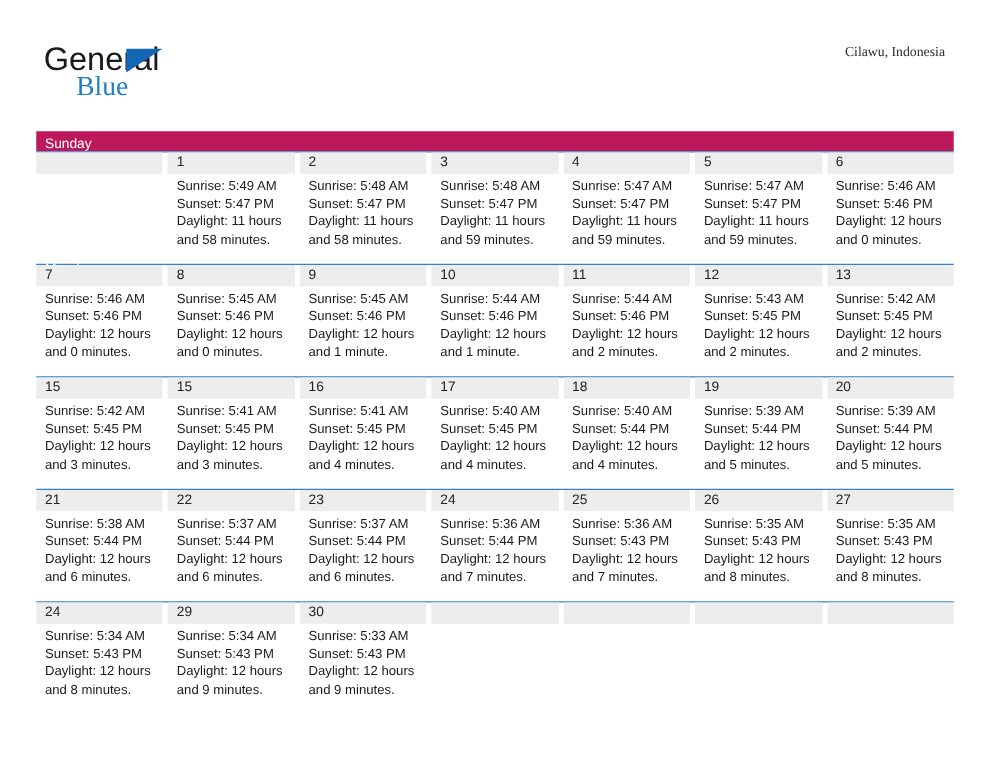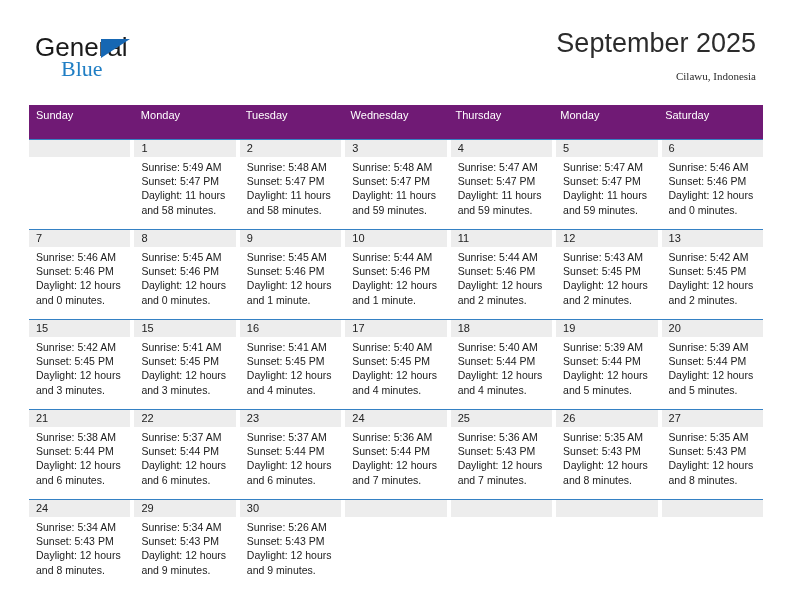--- a/index.html
+++ b/index.html
@@ -89,22 +89,23 @@
   
   .calendar {
     position: absolute;
     left: 29px;
     top: 105px;
     width: 734px;
   }
   .weekdays {
     display: flex;
     width: 100%;
-    background: #701a75;
-    height: 34px;
+    background: #be185d;
+    height: 16px;
+    flex-direction: column;
   }
   .weekday {
     flex: 1 1 0;
     color: #ffffff;
     font-size: 11px;
     line-height: 20px;
     padding-left: 7px;
     box-sizing: border-box;
     white-space: nowrap;
   }
@@ -158,21 +159,20 @@
 
   <div class="header">
 
     <div class="logo">
       <span class="logo-general">General</span>
       <span class="logo-tri"></span>
       <span class="logo-blue">Blue</span>
     </div>
 
     <div class="title-block">
-      <div class="cal-title">September 2025</div>
       <div class="cal-subtitle">Cilawu, Indonesia</div>
     </div>
 
   </div>
 
   <div class="calendar">
 
     <div class="weekdays">
       <div class="weekday">Sunday</div>
       <div class="weekday">Monday</div>
@@ -462,21 +462,21 @@
         <div class="info">
           <div>Sunrise: 5:34 AM</div>
           <div>Sunset: 5:43 PM</div>
           <div>Daylight: 12 hours</div>
           <div>and 9 minutes.</div>
         </div>
       </div>
       <div class="day">
         <div class="datenum">30</div>
         <div class="info">
-          <div>Sunrise: 5:26 AM</div>
+          <div>Sunrise: 5:33 AM</div>
           <div>Sunset: 5:43 PM</div>
           <div>Daylight: 12 hours</div>
           <div>and 9 minutes.</div>
         </div>
       </div>
       <div class="day empty">
         <div class="datenum"></div>
         <div class="info">
           <div></div>
           <div></div>

